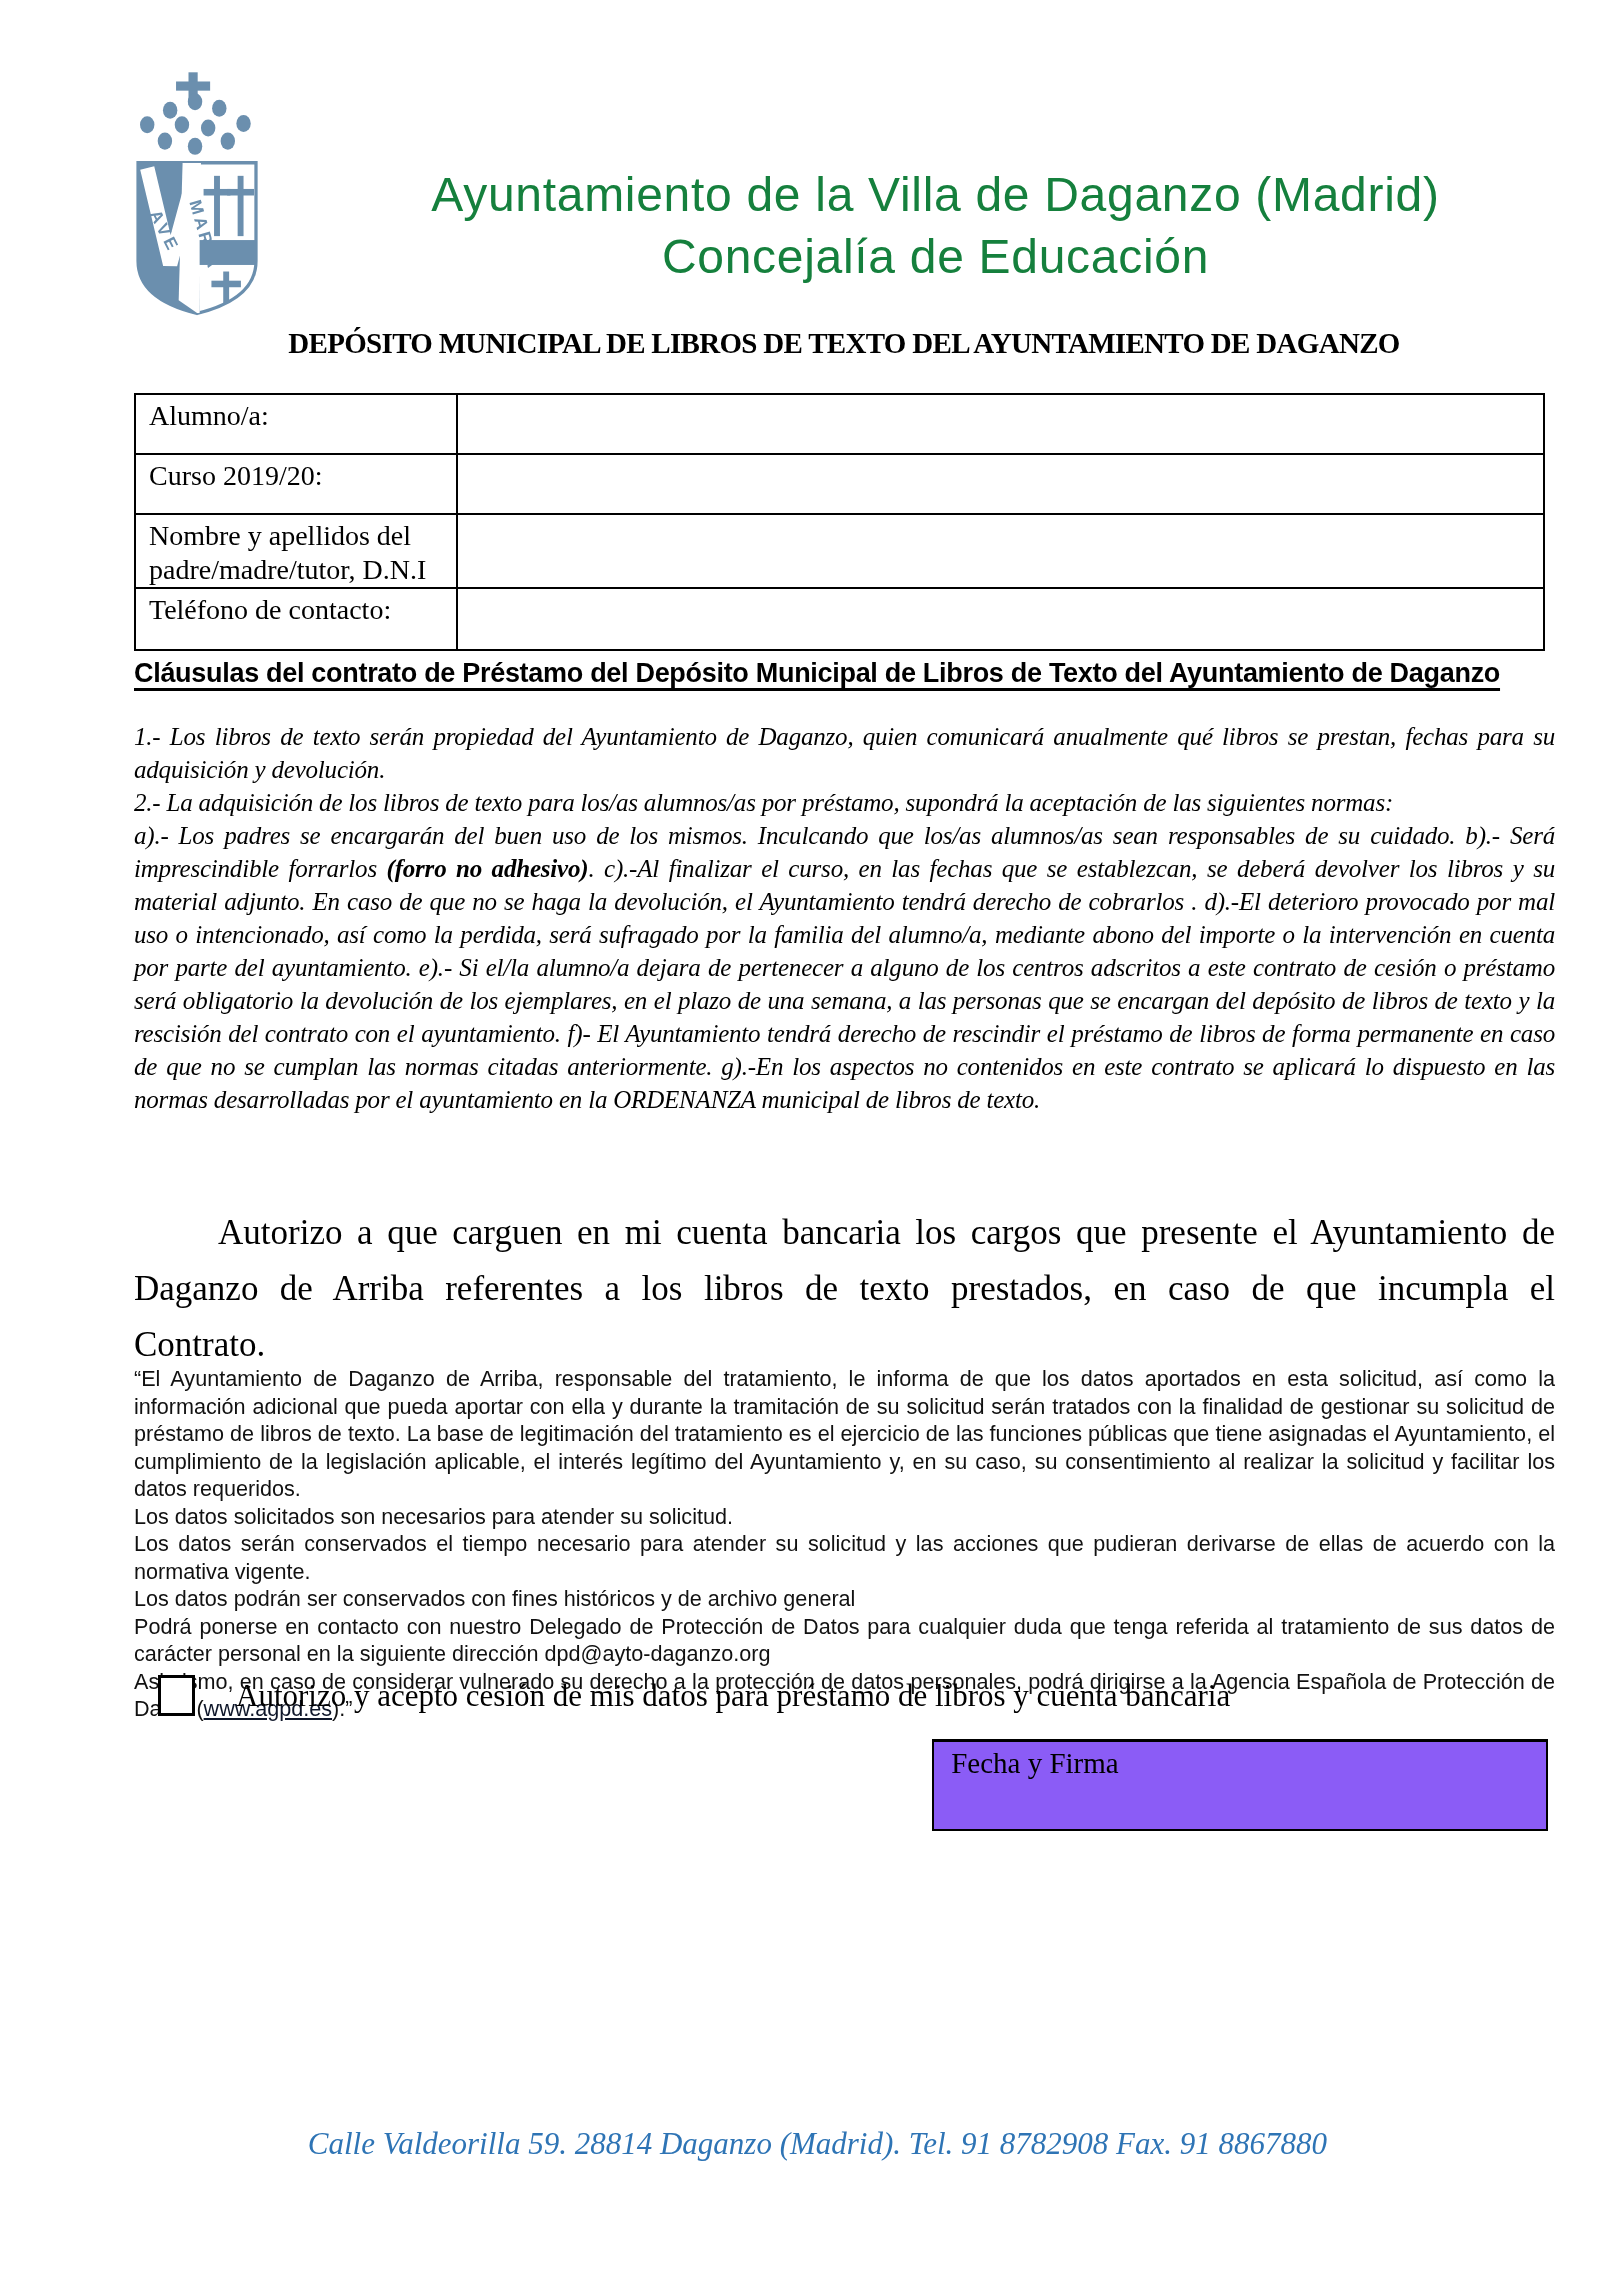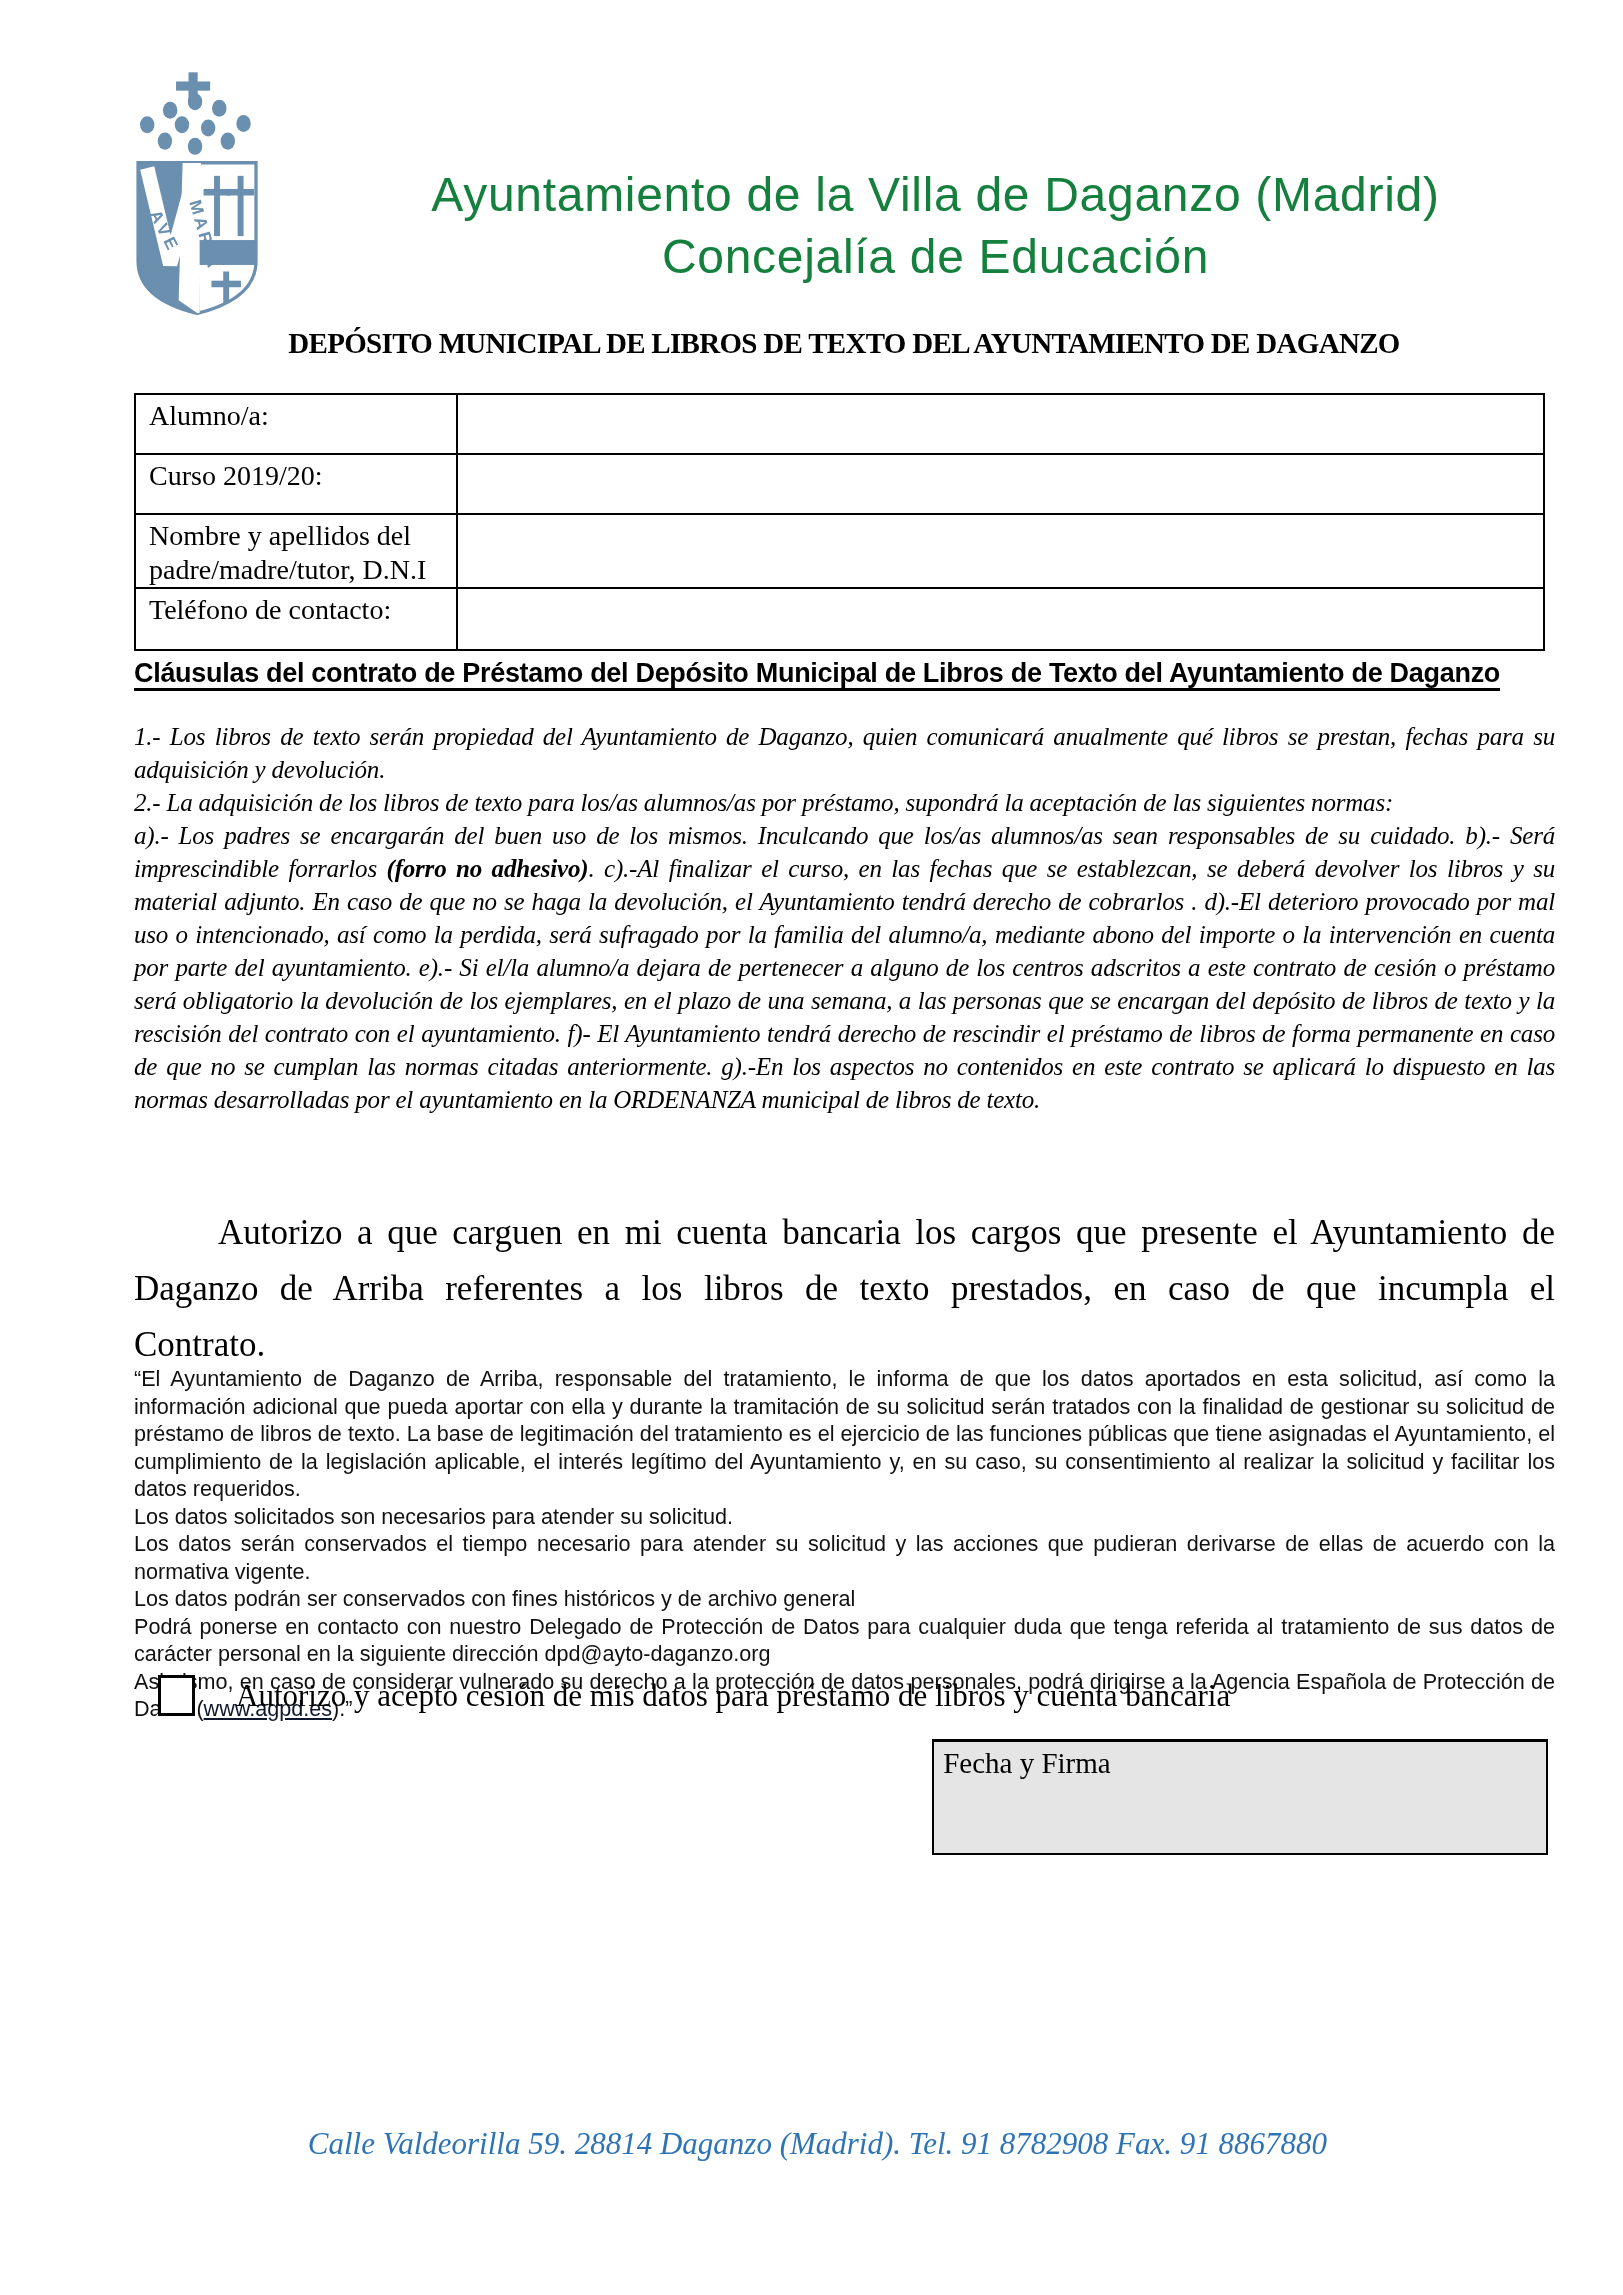--- a/index.html
+++ b/index.html
@@ -72,22 +72,22 @@
   
   .consent-row { position:absolute; left:136px; top:1675px; width:1420px;
     display:flex; align-items:flex-start;margin-left:22px; }
   .consent-checkbox { width:37px; height:41px; border:3.3px solid #000;
     background:#fff; flex:0 0 auto; cursor:pointer; }
   .consent-label { font-size:31px; line-height:41px; margin-left:41px;
     font-family:"Liberation Serif", serif; }
 
   
   .signature-box {
-    position:absolute; left:932px; top:1739px; width:616px; height:116px;
-    border:2px solid #000; border-top-width:3.3px; background:#e5e5e5;
+    position:absolute; left:932px; top:1739px; width:616px; height:92px;
+    border:2px solid #000; border-top-width:3.3px; background:#8b5cf6;padding-left:8px;
   }
   .signature-label { font-size:29px; padding:5.2px 0 0 9.2px;
     font-family:"Liberation Serif", serif; }
 
   
   .footer {
     position:absolute; left:12px; top:2120px; width:1315px; text-align:right;
     color:#2e74b5; font-family:"Liberation Serif", serif; font-style:italic;
     font-size:31px; line-height:47px;
   }

